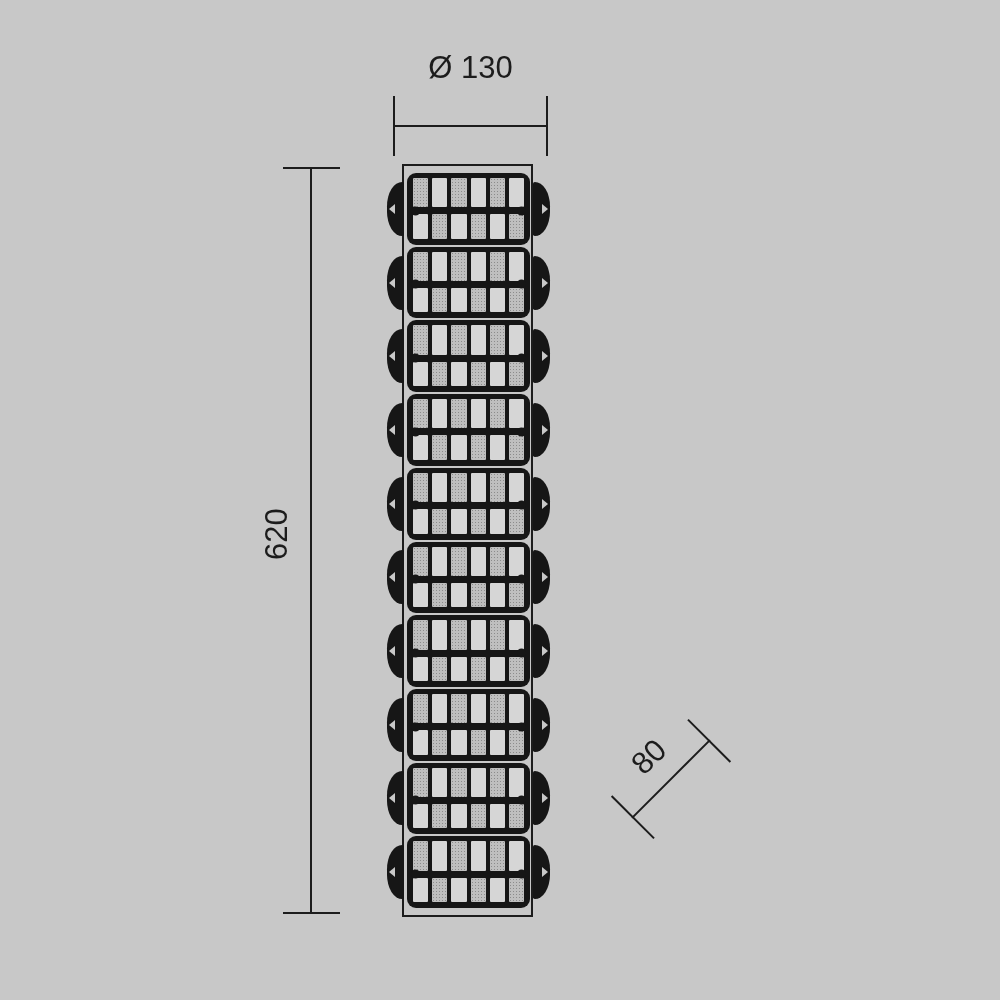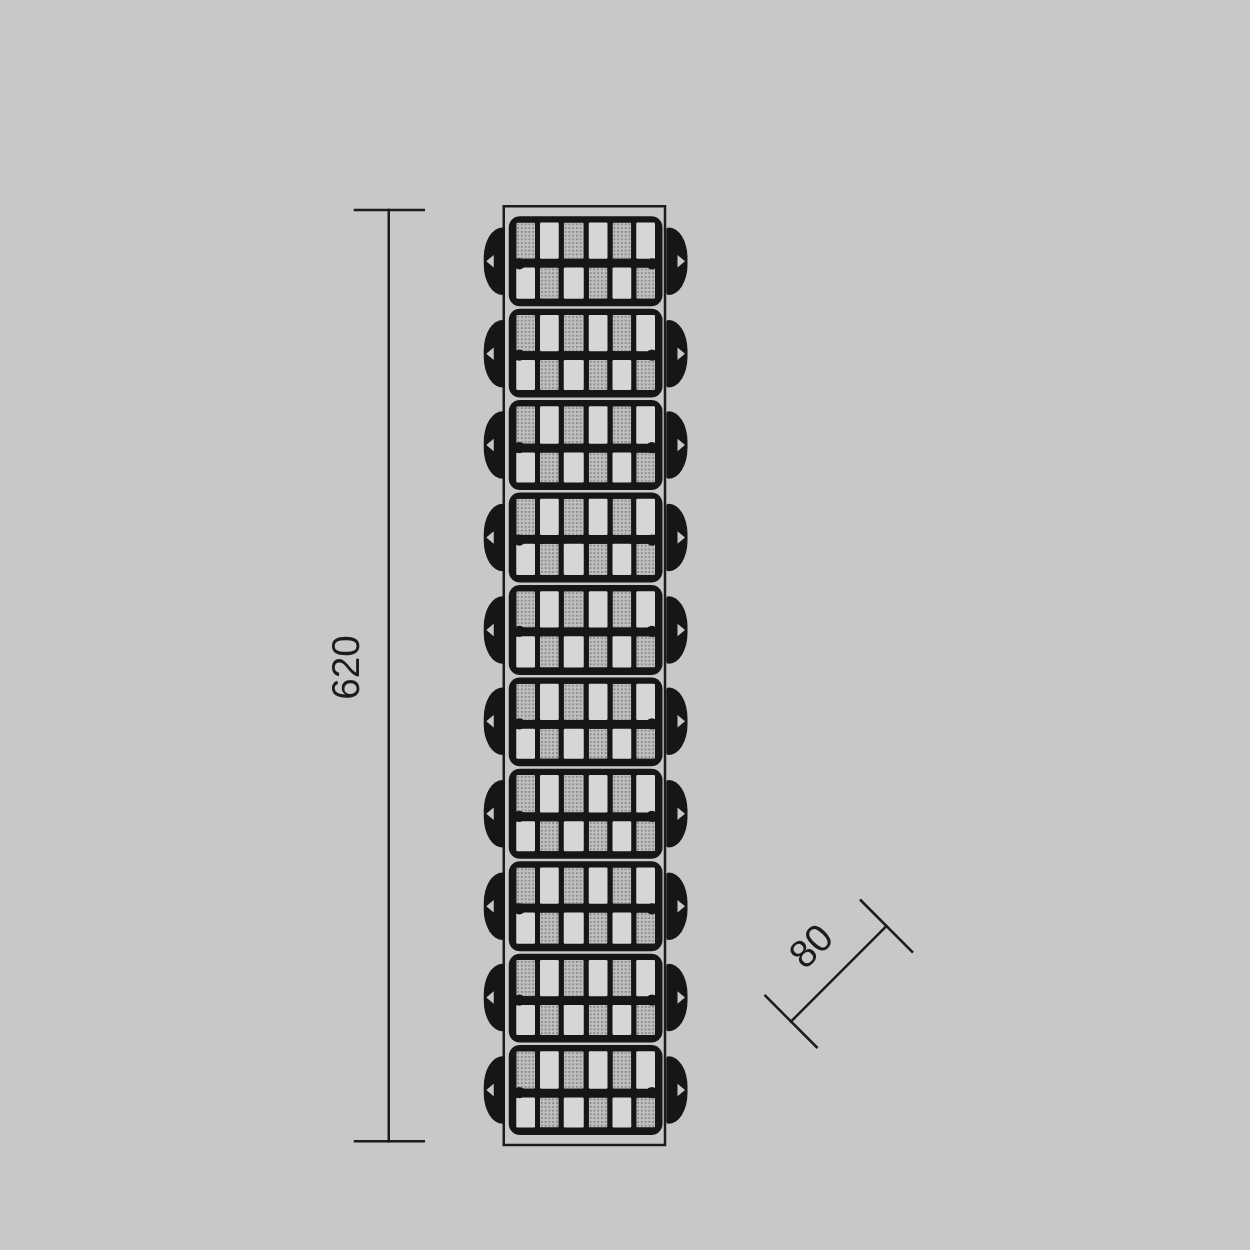--- a/index.html
+++ b/index.html
@@ -64,20 +64,26 @@
   .notch{position:absolute;top:50%;transform:translateY(-50%);width:0;height:0;
       border-top:5px solid transparent;border-bottom:5px solid transparent;}
   .knob.left .notch{left:2px;border-right:6px solid var(--bg);}
   .knob.right .notch{right:2px;border-left:6px solid var(--bg);}
 </style>
 </head>
 <body>
 
 <div id="canvas">
 
+  <div class="dim-width">
+    <span class="dim-label">Ø 130</span>
+    <span class="hline"></span>
+    <span class="vtick left"></span>
+    <span class="vtick right"></span>
+  </div>
 
   <div class="dim-height">
     <span class="dim-label">620</span>
     <span class="vline"></span>
     <span class="htick top"></span>
     <span class="htick bottom"></span>
   </div>
 
   <div class="dim-depth">
     <span class="dim-label">80</span>

